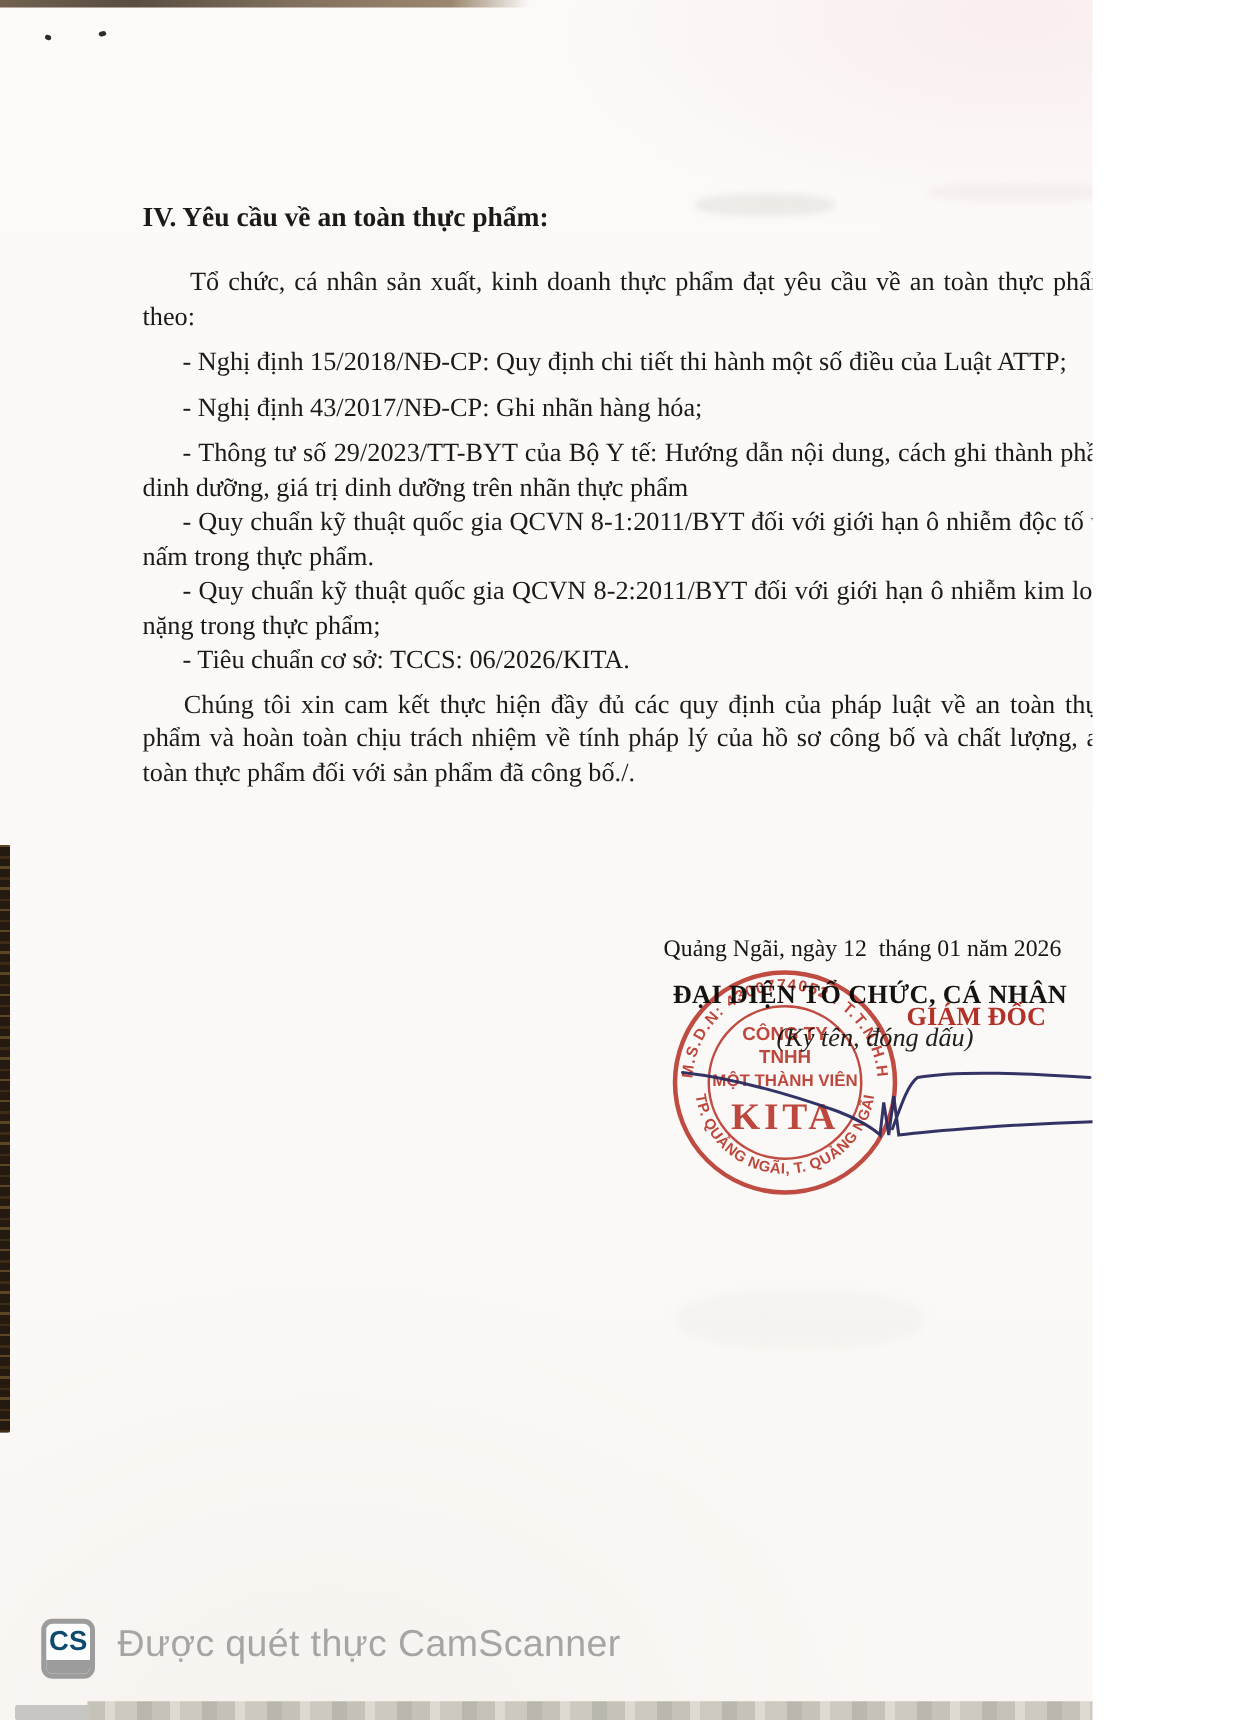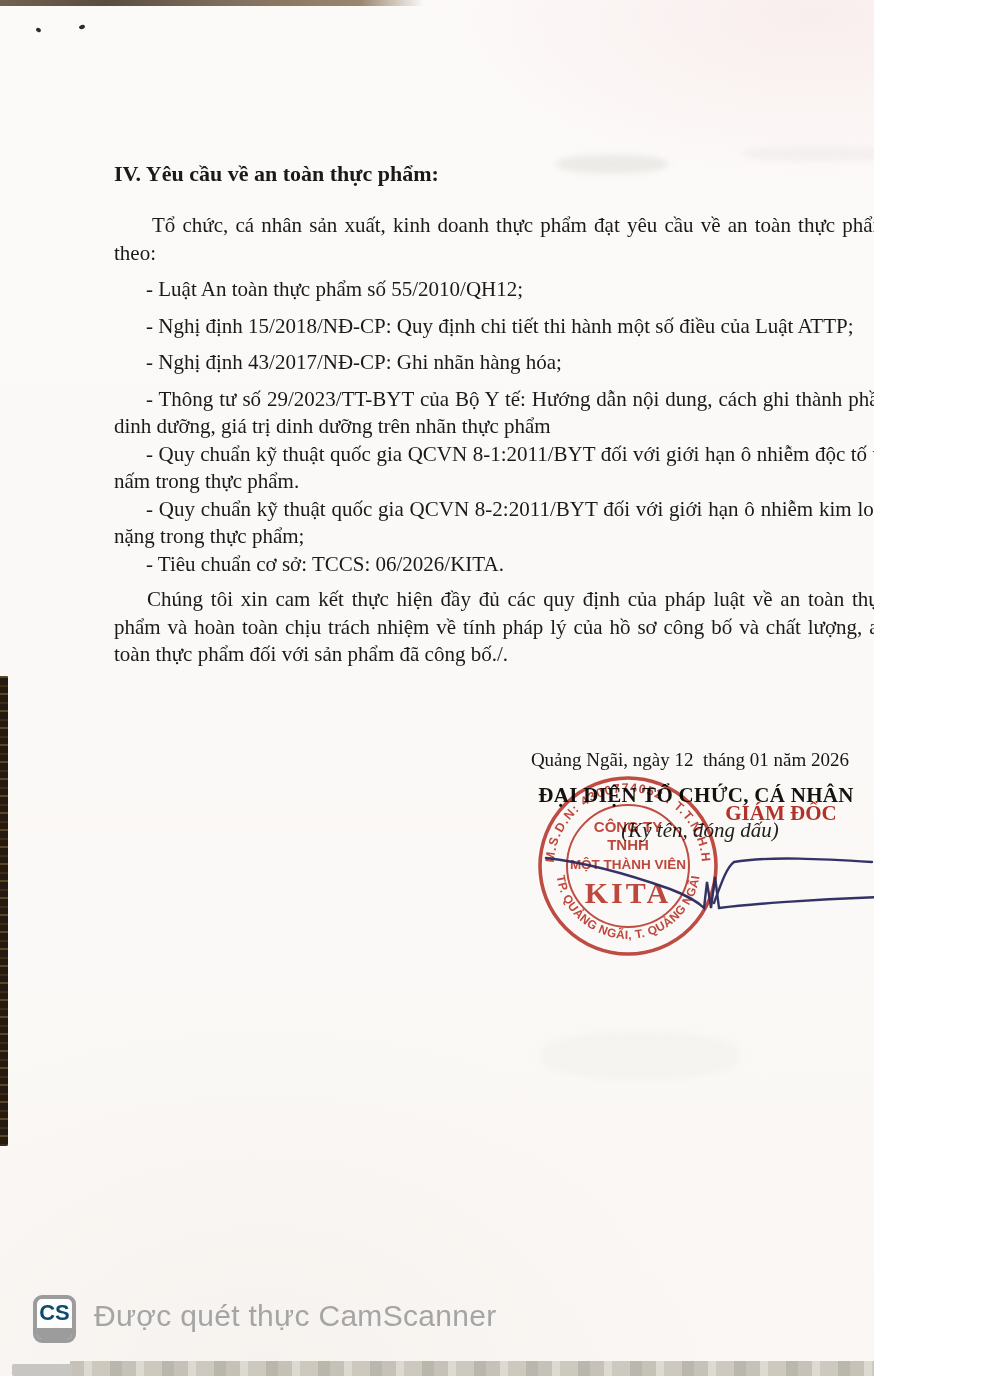--- a/index.html
+++ b/index.html
@@ -66,21 +66,20 @@
   <div class="speck s1"></div>
   <div class="speck s2"></div>
   <div class="left-strip"></div>
   <div class="smudge sm1"></div>
   <div class="smudge sm2"></div>
   <div class="smudge sm3"></div>
 
   <div class="doc-body">
     <p class="heading">IV. Yêu cầu về an toàn thực phẩm:</p>
     <p class="para intro">Tổ chức, cá nhân sản xuất,  kinh doanh thực phẩm đạt yêu cầu về an toàn thực phẩm theo:</p>
-    <p class="para li gap">- Luật An toàn thực phẩm số 55/2010/QH12;</p>
     <p class="para li gap">- Nghị định 15/2018/NĐ-CP: Quy định chi tiết thi hành một số điều của Luật ATTP;</p>
     <p class="para li gap">- Nghị định 43/2017/NĐ-CP: Ghi nhãn hàng hóa;</p>
     <p class="para li gap">- Thông tư số 29/2023/TT-BYT của Bộ Y tế: Hướng dẫn nội dung, cách ghi thành phần dinh dưỡng, giá trị dinh dưỡng trên nhãn thực phẩm</p>
     <p class="para li">- Quy chuẩn kỹ thuật quốc gia QCVN 8-1:2011/BYT đối với giới hạn ô nhiễm độc tố vi nấm trong thực phẩm.</p>
     <p class="para li">- Quy chuẩn kỹ thuật quốc gia QCVN 8-2:2011/BYT đối với giới hạn ô nhiễm kim loại nặng trong thực phẩm;</p>
     <p class="para li">- Tiêu chuẩn cơ sở: TCCS: 06/2026/KITA.</p>
     <p class="para commitment">Chúng tôi xin cam kết thực hiện đầy đủ các quy định của pháp luật về an toàn thực phẩm và hoàn toàn chịu trách nhiệm về tính pháp lý của hồ sơ công bố và chất lượng, an toàn thực phẩm đối với sản phẩm đã công bố./.</p>
   </div>
 
   <div class="dateline">Quảng Ngãi, ngày 12  tháng 01 năm 2026</div>

